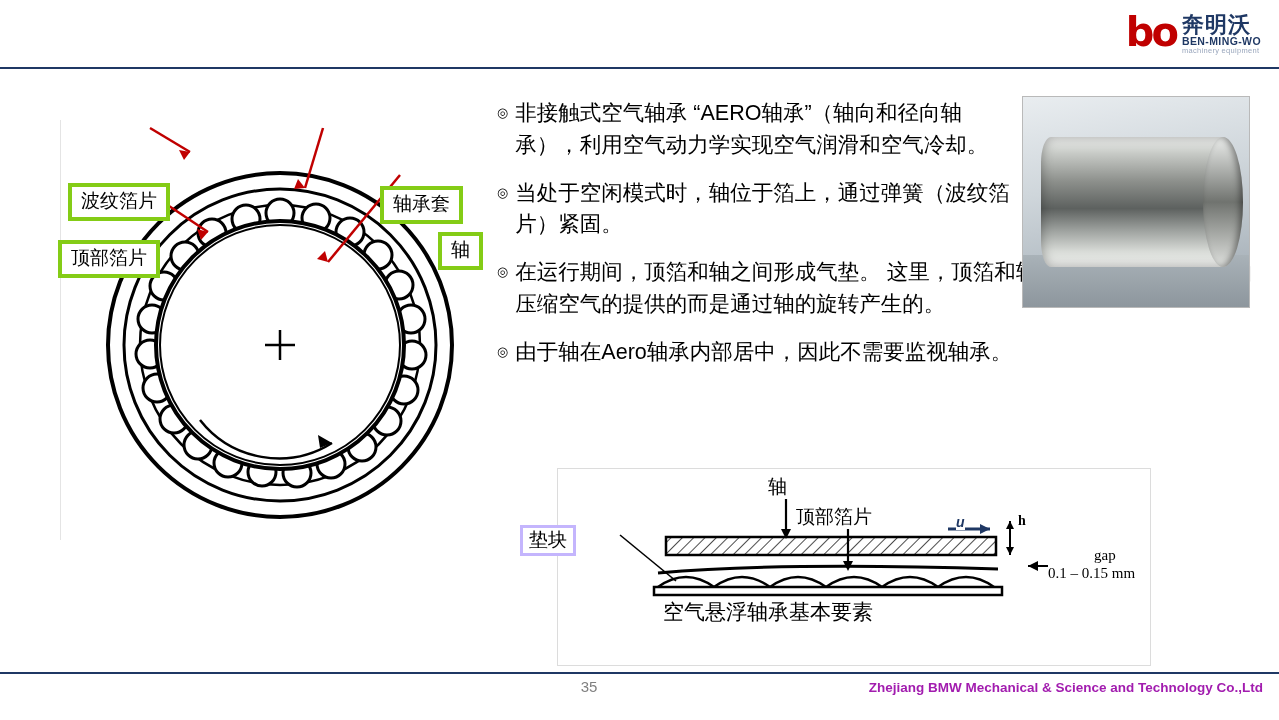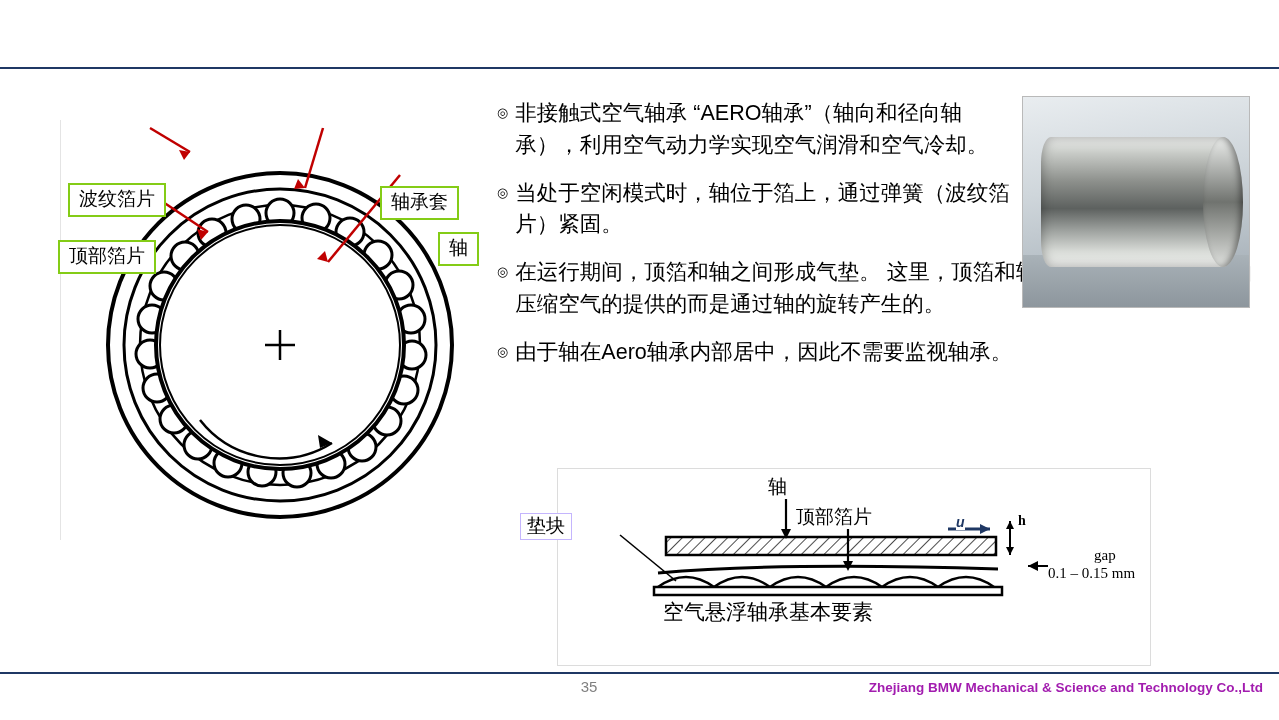--- a/index.html
+++ b/index.html
@@ -74,21 +74,21 @@
   .figure-left {
     position: absolute;
     left: 40px; top: 80px;
     width: 460px; height: 470px;
   }
   .figure-left svg { display: block; }
 
   .callout {
     position: absolute;
     background: #ffffff;
-    border: 2px solid #84cc16;
+    border: 4px solid #84cc16;
     font-size: 19px;
     color: #000000;
     padding: 4px 9px 5px 9px;
     line-height: 1.1;
     white-space: nowrap;
   }
   #callout-corrugated { left: 28px; top: 103px; }
   #callout-top-foil  { left: 18px; top: 160px; }
   #callout-sleeve    { left: 340px; top: 106px; }
   #callout-shaft     { left: 398px; top: 152px; }
@@ -167,21 +167,21 @@
   .fb-label {
     position: absolute;
     background: #ffffff;
     font-size: 19px;
     color: #000;
     white-space: nowrap;
     line-height: 1.1;
   }
   #lbl-shaft   { left: 210px; top: 8px; }
   #lbl-topfoil { left: 238px; top: 38px; }
-  #lbl-pad     { left: -38px; top: 44px; border: 1px solid #c4b5fd; padding: 2px 6px; }
+  #lbl-pad     { left: -38px; top: 56px; border: 3px solid #c4b5fd; padding: 2px 6px; }
   #lbl-caption { left: 105px; top: 131px; font-size: 21px; }
   #lbl-gap     { left: 497px; top: 78px; font-size: 15px; font-family: "Liberation Serif", serif; margin-left: 39px; }
   #lbl-gapval  { left: 490px; top: 96px; font-size: 15px; font-family: "Liberation Serif", serif; }
   #lbl-h       { left: 460px; top: 44px; font-size: 14px; font-weight: bold; font-family: "Liberation Serif", serif; }
   #lbl-u       { left: 398px; top: 46px; font-size: 14px; font-weight: bold; font-style: italic; color: #1f3864; }
 
   
   .footer-rule {
     position: absolute;
     left: 0; top: 672px;
@@ -209,20 +209,28 @@
     width: 1px; height: 420px;
     background: #e4e4e4;
   }
 </style>
 </head>
 <body>
 
 <div class="slide">
 
   <div class="header-rule"></div>
+  <div class="logo">
+    <div class="logo-mark">bo</div>
+    <div class="logo-text">
+      <div class="logo-cn">奔明沃</div>
+      <div class="logo-en">BEN-MING-WO</div>
+      <div class="logo-sub">machinery equipment</div>
+    </div>
+  </div>
 
   <div class="vline"></div>
 
   <div class="figure-left">
     <svg width="460" height="470" viewBox="0 0 460 470">
 
       <circle cx="240" cy="265" r="172" fill="#ffffff" stroke="#000000" stroke-width="4"></circle>
       <circle cx="240" cy="265" r="156" fill="#ffffff" stroke="#000000" stroke-width="3"></circle>
 
       <g stroke="#000000" stroke-width="3" fill="none">

